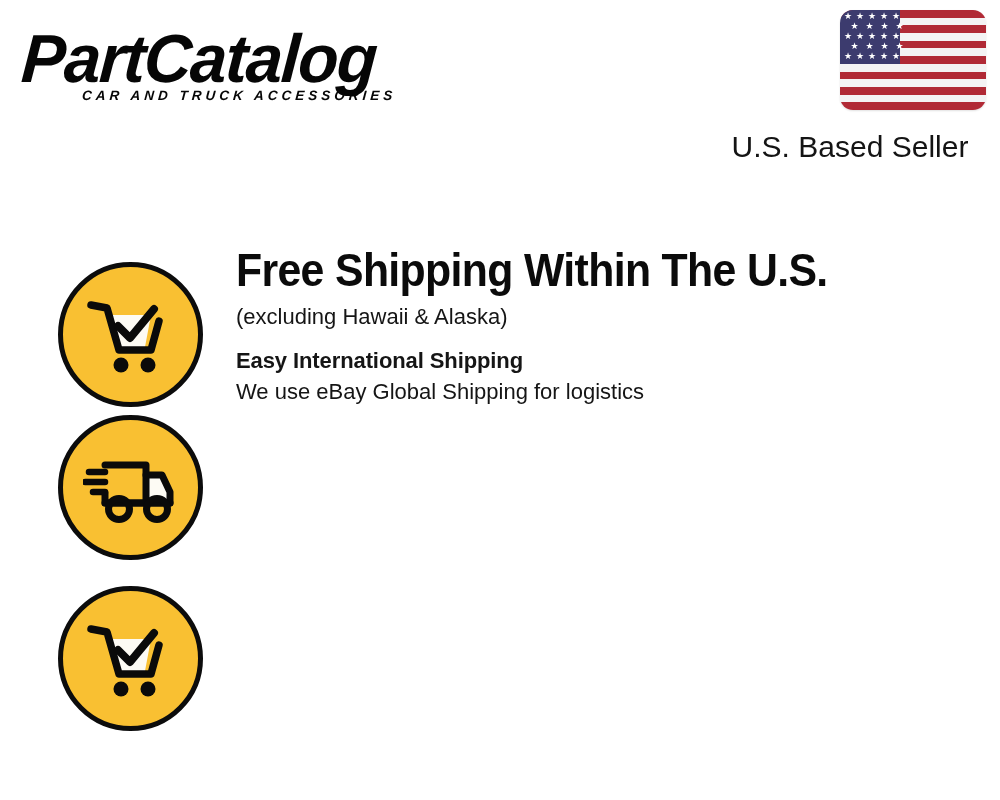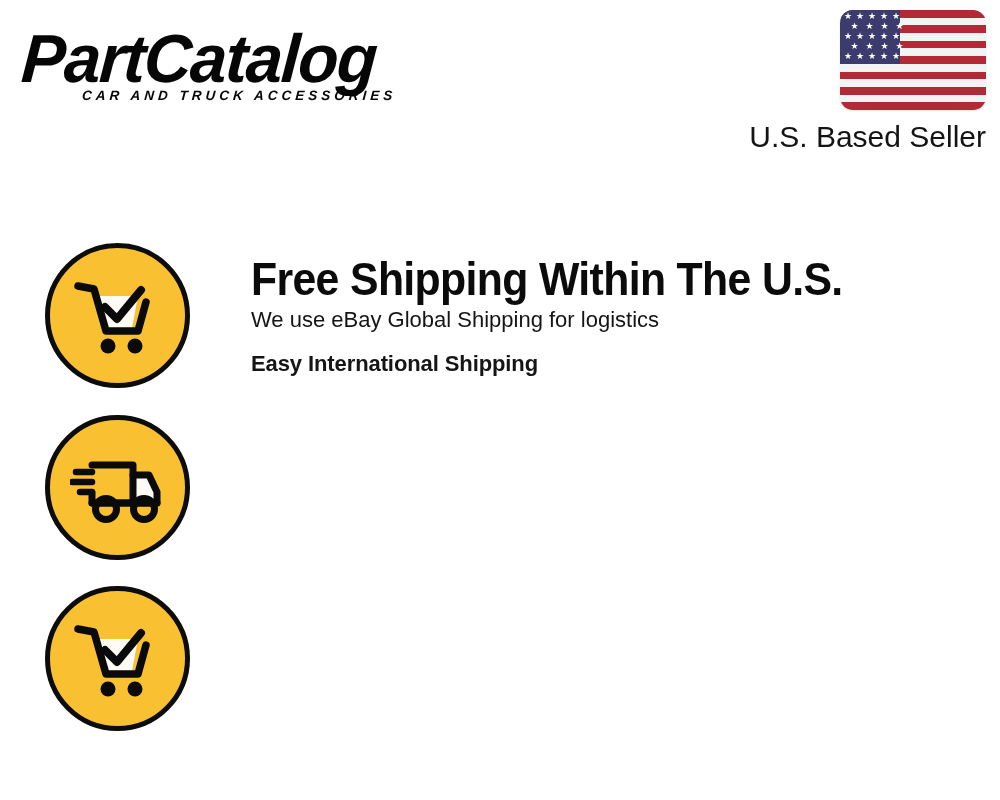--- a/index.html
+++ b/index.html
@@ -98,44 +98,44 @@
     color: #ffffff;
     font-size: 9px;
     line-height: 9px;
     letter-spacing: 0px;
   }
   .flag .starrow.odd { justify-content: space-around; padding: 0 2px; }
   .flag .starrow.even { justify-content: space-around; padding: 0 7px; }
   .flag .starrow span { display: block; }
 
   .seller-text {
-    margin-top: 6px;
+    margin-top: 16px;
     font-family: "Liberation Sans", sans-serif;
     font-weight: 400;
     font-size: 30px;
     line-height: 34px;
     color: #141414;
     letter-spacing: 0px;
     white-space: nowrap;
+    text-align: center;
   }
 
   
   .features {
     position: absolute;
     left: 0;
     top: 243px;
     width: 1000px;
   }
   .feature-row {
     position: absolute;
-    left: 45px;
+    left: 58px;
     width: 940px;
     display: flex;
-    align-items: center;
-    gap: 28px;
+    align-items: flex-end;
   }
   .feature-row.r1 { top: 0px; }
   .feature-row.r2 { top: 172px; }
   .feature-row.r3 { top: 343px; }
 
   .badge {
     flex: 0 0 auto;
     width: 145px;
     height: 145px;
     border-radius: 50%;
@@ -265,22 +265,23 @@
         </g>
         <g fill="none" stroke="#0a0a0a" stroke-width="8" stroke-linecap="round" stroke-linejoin="round">
           <path d="M33 31 L45 43 L69 14"></path>
         </g>
         <circle cx="36" cy="70" r="7.5" fill="#0a0a0a"></circle>
         <circle cx="63" cy="70" r="7.5" fill="#0a0a0a"></circle>
       </svg>
     </div>
     <div class="feature-text">
       <div class="feature-title">Free Shipping Within The U.S.</div>
+      <div class="feature-sub">(excluding Hawaii &amp; Alaska)</div>
+      <div class="feature-sub bold">Easy International Shipping</div>
       <div class="feature-sub tight">We use eBay Global Shipping for logistics</div>
-      <div class="feature-sub bold">Easy International Shipping</div>
     </div>
   </div>
 
   <div class="feature-row r2">
     <div class="badge">
       <svg width="96" height="74" viewBox="0 0 96 74" aria-hidden="true">
         <path d="M66 22 L80 22 L86 40 L86 52 L66 52 Z" fill="#FDFBF4"></path>
         <g fill="none" stroke="#0a0a0a" stroke-width="7" stroke-linecap="round" stroke-linejoin="round">
           <path d="M22 14 L63 14 L63 52 L22 52 L22 42"></path>
           <path d="M63 24 L79 24 L87 41 L87 52 L63 52"></path>

